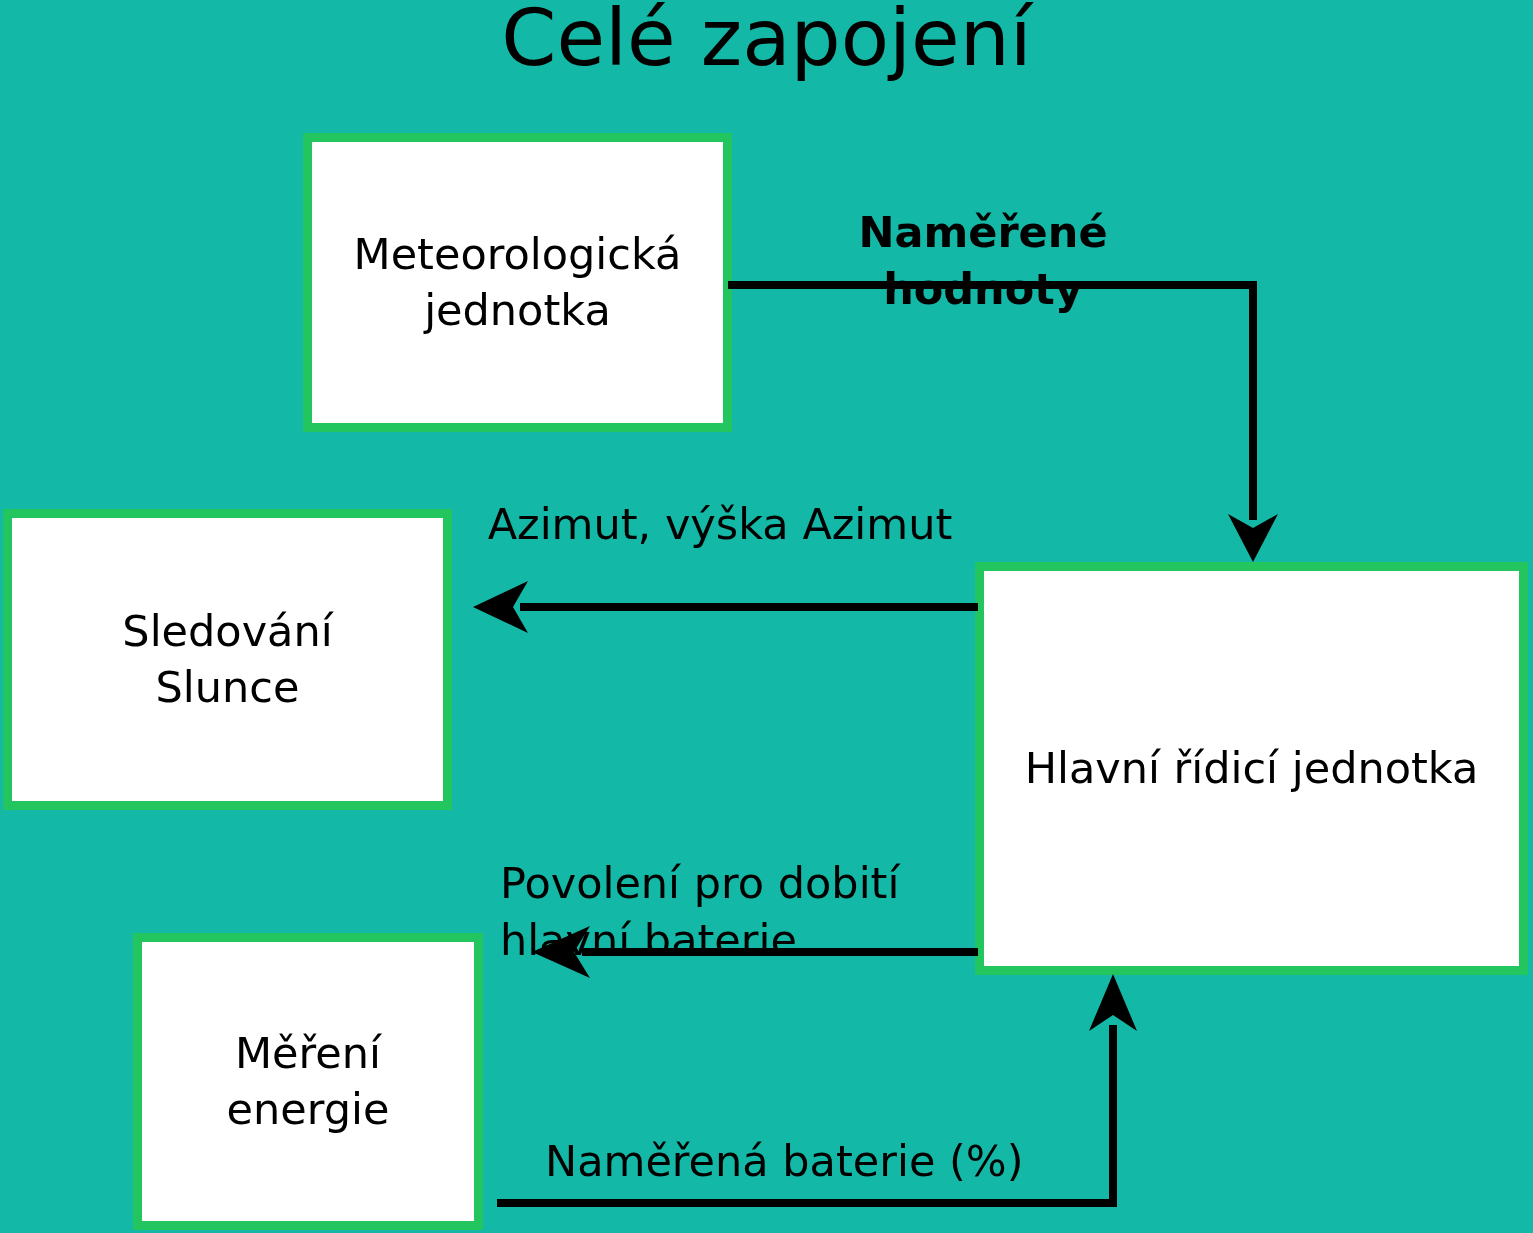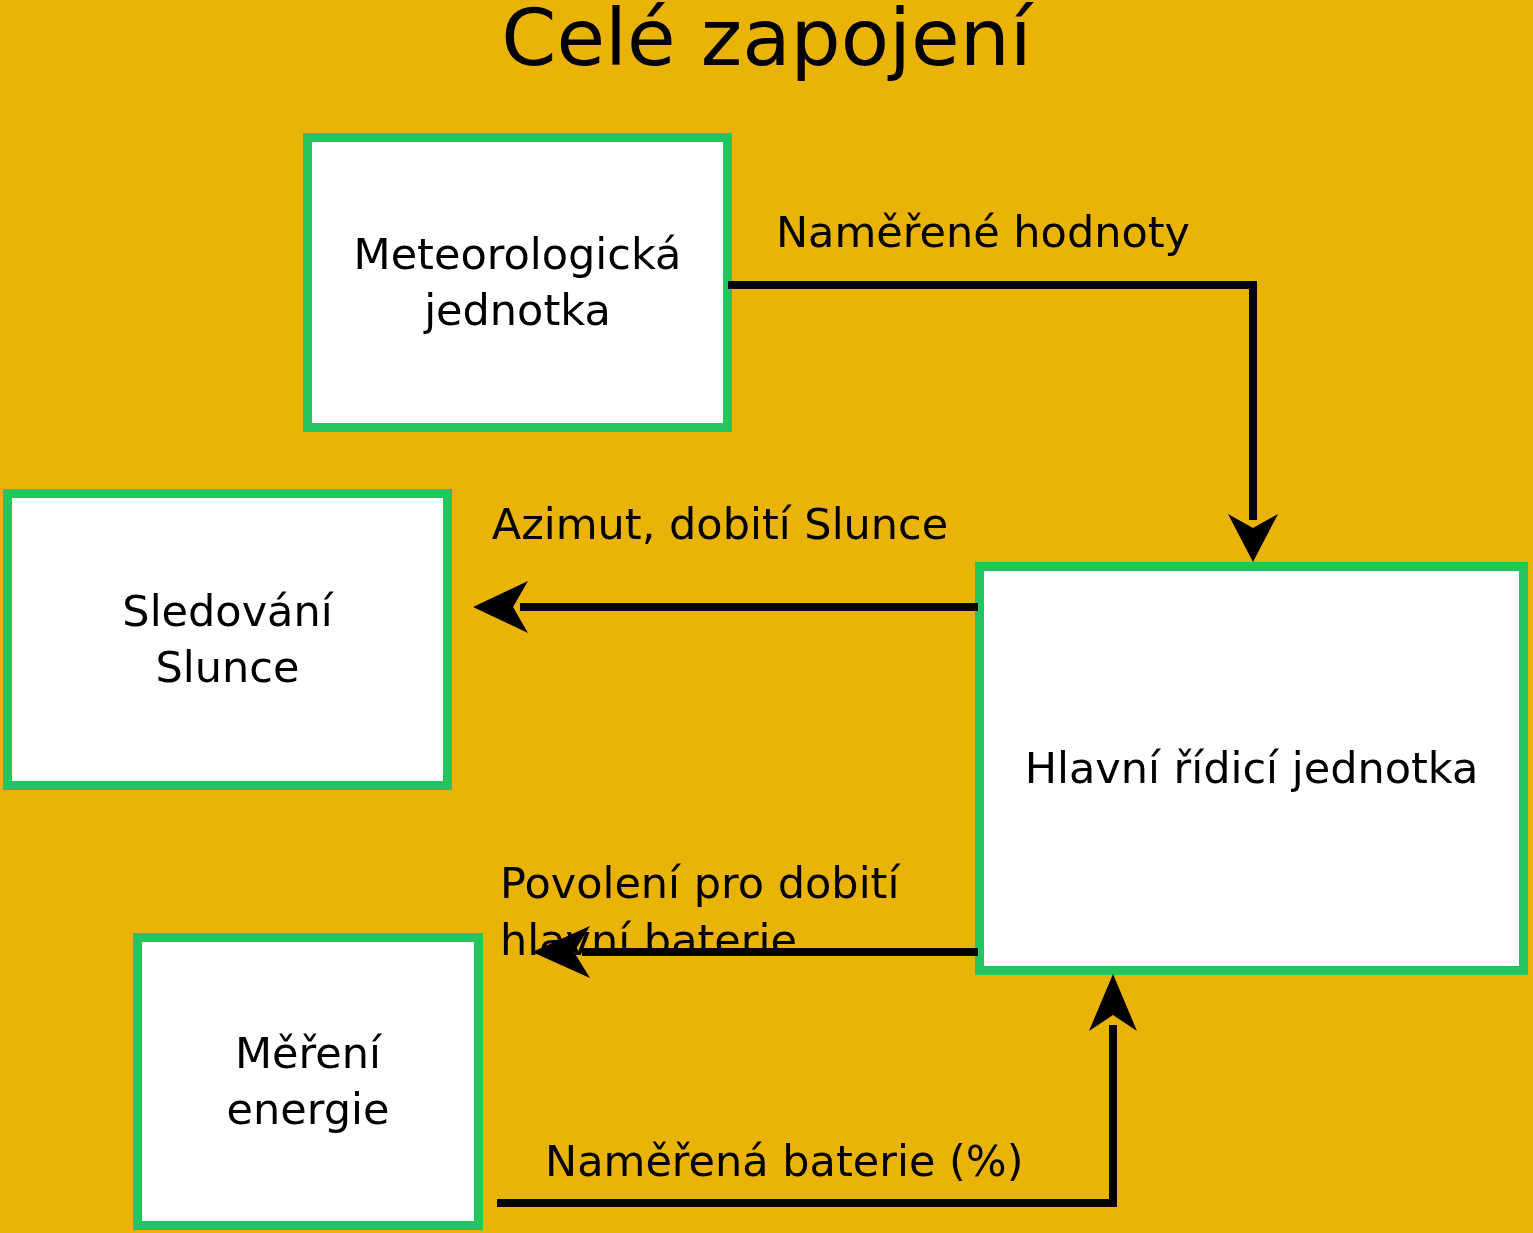--- a/index.html
+++ b/index.html
@@ -37,21 +37,21 @@
     align-items: center;
     justify-content: center;
   }
   .node-label {
     font-size: 43px;
     line-height: 1.3;
     text-align: center;
     white-space: pre-line;
   }
   .node-meteo    { left: 303px; top: 133px; width: 429px; height: 299px; }
-  .node-sledovani{ left: 3px;   top: 489px; width: 449px; height: 301px; }
+  .node-sledovani{ left: 3px;   top: 509px; width: 449px; height: 301px; }
   .node-mereni   { left: 120px; top: 933px; width: 350px; height: 297px; margin-left: 13px; }
   .node-hlavni   { left: 975px; top: 562px; width: 553px; height: 413px; }
   .edges {
     position: absolute;
     left: 0;
     top: 0;
     width: 1533px;
     height: 1233px;
     pointer-events: none;
   }
@@ -63,29 +63,29 @@
   .edges polygon {
     fill: #000000;
     stroke: none;
   }
   .edge-label {
     position: absolute;
     font-size: 43px;
     line-height: 1.32;
     white-space: pre-line;
   }
-  .label-namerene-hodnoty  { left: 758px;  top: 204px;  width: 450px; text-align: center; }
+  .label-namerene-hodnoty  { left: 758px;  top: 204px;  width: 450px; text-align: center; font-weight: bold; }
   .label-azimut            { left: 480px;  top: 496px;  width: 480px; text-align: center; }
   .label-povoleni          { left: 500px;  top: 823px;  width: 520px; text-align: left; margin-top: 32px; }
   .label-namerena-hodnota  { left: 545px;  top: 1133px; width: 560px; text-align: left; }
 </style>
 </head>
 <body style="background: rgb(255, 255, 255);">
 
-<div class="canvas" style="background: #eab308; color: rgb(0, 0, 0);">
+<div class="canvas" style="background: #14b8a6; color: rgb(0, 0, 0);">
 
   <h1 class="title">Celé zapojení</h1>
 
   <div class="node node-meteo">
     <span class="node-label">Meteorologická
 jednotka</span>
   </div>
 
   <div class="node node-sledovani">
     <span class="node-label">Sledování
@@ -119,20 +119,20 @@
     </g>
 
     <g>
       <path d="M 497 1203 H 1113 V 1025"></path>
       <polygon points="1113,974 1089,1031 1113,1015 1137,1031"></polygon>
     </g>
   </svg>
 
   <div class="edge-label label-namerene-hodnoty">Naměřené hodnoty</div>
 
-  <div class="edge-label label-azimut">Azimut, dobití Slunce</div>
+  <div class="edge-label label-azimut">Azimut, výška Azimut</div>
 
   <div class="edge-label label-povoleni">Povolení pro dobití
 hlavní baterie</div>
 
   <div class="edge-label label-namerena-hodnota">Naměřená baterie (%)</div>
 
 </div>
 
 </body></html>

